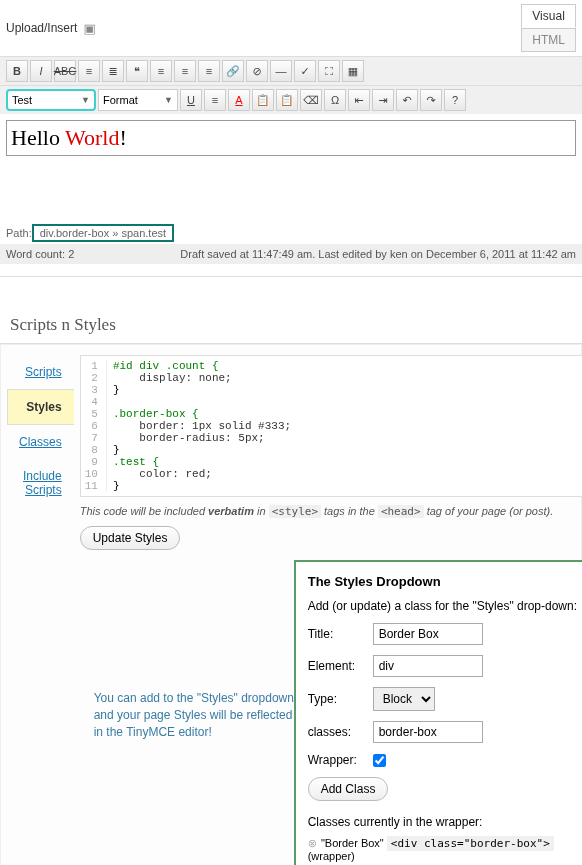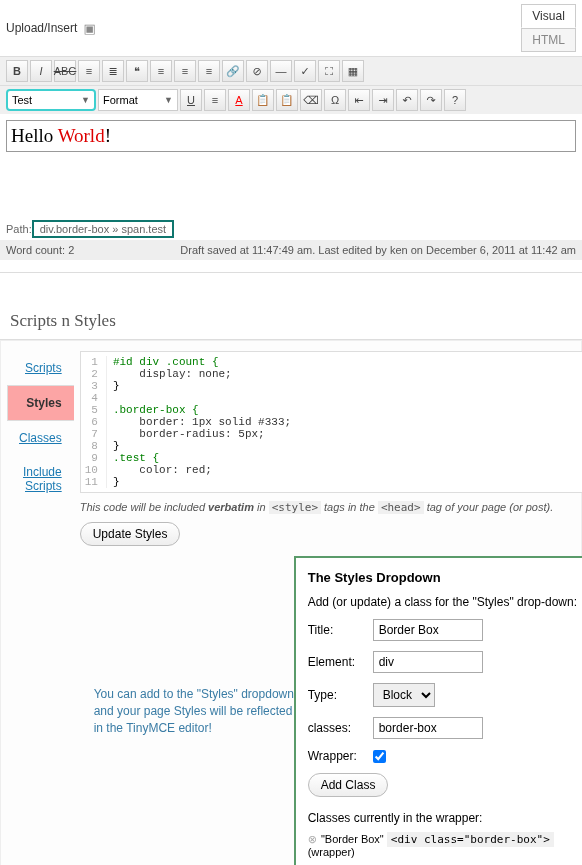--- a/index.html
+++ b/index.html
@@ -9,31 +9,31 @@
 .upload-label { color: #333; font-size: 12px; }
 .upload-icon { margin-left: 6px; color: #888; font-size: 13px; }
 .tabs { margin-left: auto; display: flex; flex-direction: column; }
 .tab { padding: 4px 10px; border: 1px solid #ccc; background: #f5f5f5; color: #888; font-size: 12px; }
 .tab.active { background: #fff; color: #333; border-bottom: 1px solid #fff; }
 .toolbar { display: flex; flex-wrap: wrap; gap: 2px; padding: 3px 6px; background: #f0f0f0; border-top: 1px solid #ddd; }
 .tb-btn { width: 22px; height: 22px; border: 1px solid #ccc; background: linear-gradient(#fdfdfd,#e8e8e8); display: flex; align-items: center; justify-content: center; font-size: 11px; color: #444; cursor: pointer; }
 .tb-sel { height: 22px; border: 1px solid #ccc; background: #fff; font-size: 11px; padding: 0 4px; display: flex; align-items: center; }
 .tb-sel.highlighted { border: 2px solid #3ecfcf; border-radius: 4px; }
 .tb-sel .arrow { margin-left: auto; font-size: 9px; color: #666; padding-left: 4px; }
-.editor-area { border: 1px solid #999; margin: 6px; padding: 4px; font-family: Georgia, serif; font-size: 19px; min-height: 30px; }
+.editor-area { border: 1px solid #999; margin: 6px; padding: 4px; font-family: Georgia, serif; font-size: 22px; min-height: 30px; }
 .editor-area .red { color: #d00; }
 .path-row { padding: 2px 6px; font-size: 11px; color: #666; display: flex; align-items: center; }
 .path-highlight { border: 2px solid #0f766e; border-radius: 0; padding: 1px 6px; }
 .status-row { background: #eee; padding: 4px 6px; font-size: 11px; color: #555; display: flex; }
 .panel { margin-top: 30px; }
 .panel-title { font-family: Georgia, serif; font-size: 17px; color: #555; padding: 8px 10px; border-bottom: 1px solid #ddd; }
 .panel-body { display: flex; padding: 10px 6px; background: #fdfdfd; border: 1px solid #eee; }
 .side-tabs { width: 130px; }
 .side-tab { padding: 10px 12px; text-align: right; color: #1b7ab3; text-decoration: underline; cursor: pointer; font-size: 12px; }
-.side-tab.active { background: #fca5a5; border: 1px solid #ddd; border-right: none; color: #333; font-weight: bold; text-decoration: none; }
+.side-tab.active { background: #fef9c3; border: 1px solid #ddd; border-right: none; color: #333; font-weight: bold; text-decoration: none; }
 .code-area { flex: 1; padding: 0 6px; }
 .code-box { border: 1px solid #ddd; background: #fff; font-family: "Courier New", monospace; font-size: 11px; padding: 4px; display: flex; }
 .line-nums { color: #aaa; text-align: right; padding-right: 8px; border-right: 1px solid #eee; }
 .code-lines { padding-left: 6px; white-space: pre; }
 .sel { color: #008000; }
 .prop { color: #333; }
 .note { font-size: 11px; color: #555; margin: 8px 0; font-style: italic; }
 .note code { background: #f0f0f0; padding: 0 3px; font-style: normal; }
 .btn { border: 1px solid #bbb; border-radius: 12px; background: linear-gradient(#fff,#eee); padding: 4px 12px; font-size: 12px; cursor: pointer; display: inline-block; }
 .popup { border: 2px solid #5a9b6a; background: #fff; padding: 12px; position: relative; margin-top: 10px; margin-left: -10px; width: 300px; float: right; font-size: 12px; }

